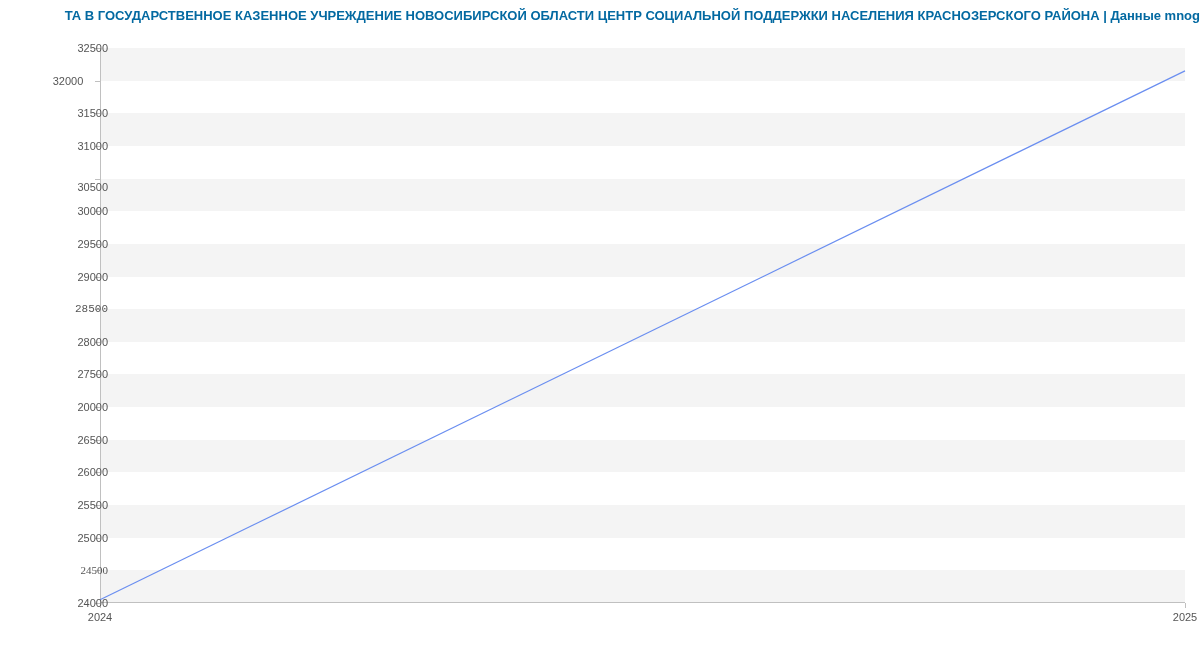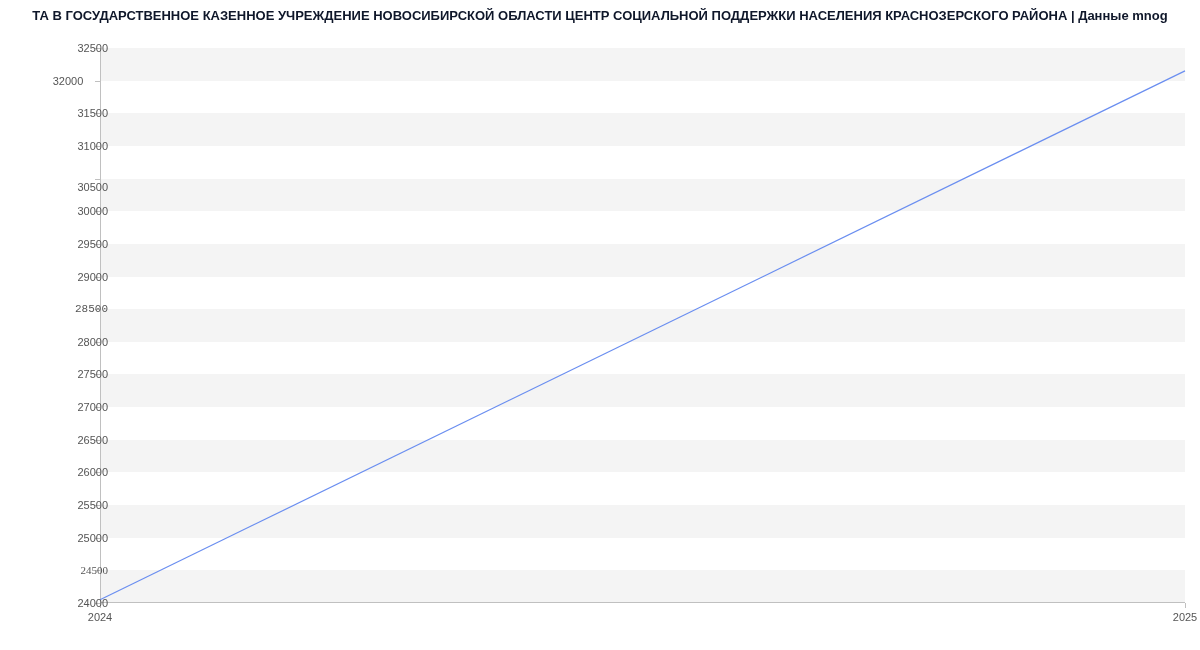--- a/index.html
+++ b/index.html
@@ -9,24 +9,24 @@
     height: 650px;
     background: #ffffff;
     font-family: Verdana, Arial, sans-serif;
     overflow: hidden;
   }
   .title {
     position: absolute;
     top: 8px;
     left: 0;
     width: 1200px;
-    text-align: center;
+    text-align: right;
     font-size: 13px;
     font-weight: bold;
-    color: #0f172a;
+    color: #0369a1;
     white-space: nowrap;
   }
   .plot-area {
     position: absolute;
     left: 100px;
     top: 48px;
     width: 1085px;
     height: 555px;
     background: #ffffff;
   }
@@ -136,21 +136,21 @@
     <div class="tick-x" style="left: 1085px;"></div>
   </div>
 
 <div id="ylabels">
     <div class="ylabel" style="top: 603px;">24000</div>
     <div class="ylabel" style="top: 570.353px; font-family: Liberation Serif, serif;">24500</div>
     <div class="ylabel" style="top: 537.706px;">25000</div>
     <div class="ylabel" style="top: 505.059px;">25500</div>
     <div class="ylabel" style="top: 472.412px;">26000</div>
     <div class="ylabel" style="top: 439.765px;">26500</div>
-    <div class="ylabel" style="top: 407.118px;">27000</div>
+    <div class="ylabel" style="top: 407.118px;">20000</div>
     <div class="ylabel" style="top: 374.471px;">27500</div>
     <div class="ylabel" style="top: 341.824px;">28000</div>
     <div class="ylabel" style="top: 309.176px; font-family: Liberation Mono, monospace;">28500</div>
     <div class="ylabel" style="top: 276.529px;">29000</div>
     <div class="ylabel" style="top: 243.882px;">29500</div>
     <div class="ylabel" style="top: 211.235px;">30000</div>
     <div class="ylabel" style="top: 187px;">30500</div>
     <div class="ylabel" style="top: 145.941px;">31000</div>
     <div class="ylabel" style="top: 113.294px;">31500</div>
     <div class="ylabel" style="top: 80.6471px; text-align: center;">32000</div>

